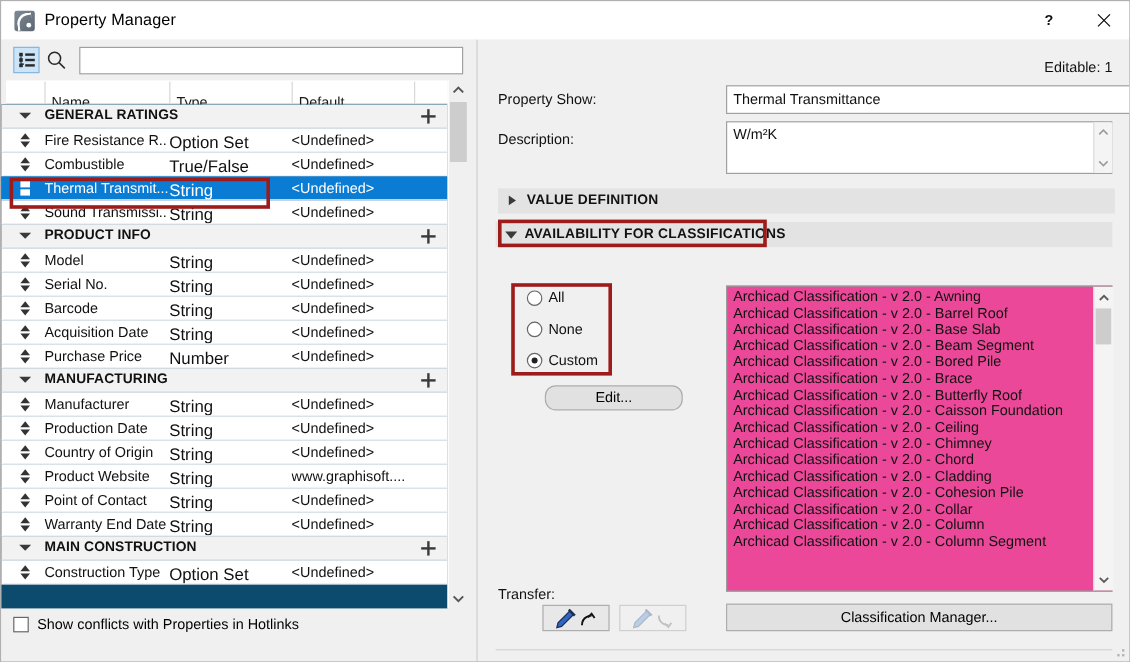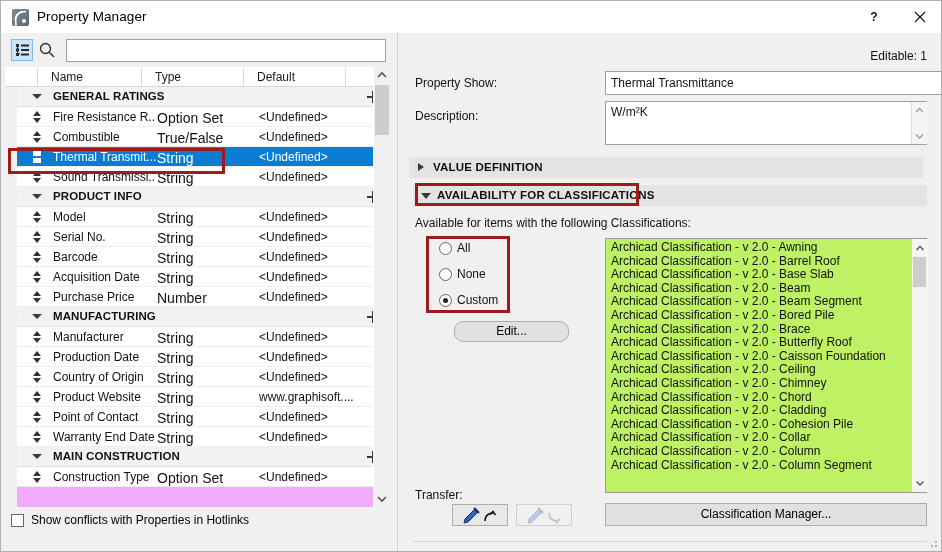--- a/index.html
+++ b/index.html
@@ -115,37 +115,36 @@
   .lp-thead {
     position: absolute;
     left: 4px; top: 34px;
     width: 372px; height: 20px;
     background: #ffffff;
     border-bottom: 1px solid #d8d8d8;
     box-sizing: border-box;
   }
   .th {
     position: absolute;
-    top: 3px;
+    top: 11px;
     font-size: 12px;
     color: #1a1a1a;
-    margin-left: 8px;
   }
   .th-sep {
     position: absolute;
     top: 1px;
     width: 1px; height: 18px;
     background: #d8d8d8;
   }
 
   .lp-list {
     position: absolute;
-    left: 16px; top: 54px;
+    left: 0; top: 54px;
     width: 372px; height: 420px;
-    background: #f0abfc;
+    background: #0c4a6e;
     overflow: hidden;
     text-decoration: underline;
   }
   .row {
     position: relative;
     height: 20px;
     width: 372px;
     border-bottom: 1px solid #ededed;
     box-sizing: border-box;
     background: #ffffff;
@@ -397,21 +396,21 @@
   }
   .radio-label {
     position: absolute;
     left: 18px; top: -1px;
     font-size: 12px;
     color: #111;
     white-space: nowrap;
   }
   .class-list {
     position: absolute;
-    background: #bef264;
+    background: #ec4899;
     border: 1px solid #9a9a9a;
     box-sizing: border-box;
     overflow: hidden;
   }
   .cl-item {
     position: relative;
     height: 13.6px;
     font-size: 12px;
     color: #111;
     white-space: nowrap;
@@ -739,31 +738,30 @@
     </div>
     <div class="ta-scroll" style="left:512px; top:69px; height:42px;">
       <svg style="position:absolute;left:1px;top:2px;" width="13" height="12" viewBox="0 0 13 12">
           <path d="M3 8 L6.5 4.5 L10 8" stroke="#9b9b9b" stroke-width="1.3" fill="none"></path>
         </svg>
       <svg style="position:absolute;left:1px;bottom:2px;" width="13" height="12" viewBox="0 0 13 12">
           <path d="M3 4.5 L6.5 8 L10 4.5" stroke="#9b9b9b" stroke-width="1.3" fill="none"></path>
         </svg>
     </div>
 
-    <div class="section-hdr" style="left:10px; top:124px; width:514px;">
+    <div class="section-hdr" style="left:16px; top:124px; width:514px;">
       <div class="sh-tri-right"></div>
       <div class="sh-label">VALUE DEFINITION</div>
     </div>
 
     <div class="section-hdr" style="left:14px; top:152px; width:514px;">
       <div class="sh-tri-down"></div>
       <div class="sh-label">AVAILABILITY FOR CLASSIFICATIONS</div>
     </div>
 
-    <div class="avail-note" style="left:16px; top:183px;">Available for items with the following Classifications:</div>
 
     <div class="radio-row" style="left:40px; top:209px;">
       <div class="radio-circle"></div>
       <div class="radio-label">All</div>
     </div>
     <div class="radio-row" style="left:40px; top:235px;">
       <div class="radio-circle"></div>
       <div class="radio-label">None</div>
     </div>
     <div class="radio-row" style="left:40px; top:261px;">
@@ -771,21 +769,20 @@
       <div class="radio-label">Custom</div>
     </div>
 
     <div class="btn btn-edit" style="left:55px; top:288px; width:115px;border-radius:9px;">Edit...</div>
 
     <div class="class-list" style="left:206px; top:205px; width:322px; height:255px;">
       <div id="class-items" style="position:absolute; left:0; top:2px; width:300px;">
           <div class="cl-item">Archicad Classification - v 2.0 - Awning</div>
           <div class="cl-item">Archicad Classification - v 2.0 - Barrel Roof</div>
           <div class="cl-item">Archicad Classification - v 2.0 - Base Slab</div>
-          <div class="cl-item">Archicad Classification - v 2.0 - Beam</div>
           <div class="cl-item">Archicad Classification - v 2.0 - Beam Segment</div>
           <div class="cl-item">Archicad Classification - v 2.0 - Bored Pile</div>
           <div class="cl-item">Archicad Classification - v 2.0 - Brace</div>
           <div class="cl-item">Archicad Classification - v 2.0 - Butterfly Roof</div>
           <div class="cl-item">Archicad Classification - v 2.0 - Caisson Foundation</div>
           <div class="cl-item">Archicad Classification - v 2.0 - Ceiling</div>
           <div class="cl-item">Archicad Classification - v 2.0 - Chimney</div>
           <div class="cl-item">Archicad Classification - v 2.0 - Chord</div>
           <div class="cl-item">Archicad Classification - v 2.0 - Cladding</div>
           <div class="cl-item">Archicad Classification - v 2.0 - Cohesion Pile</div>

